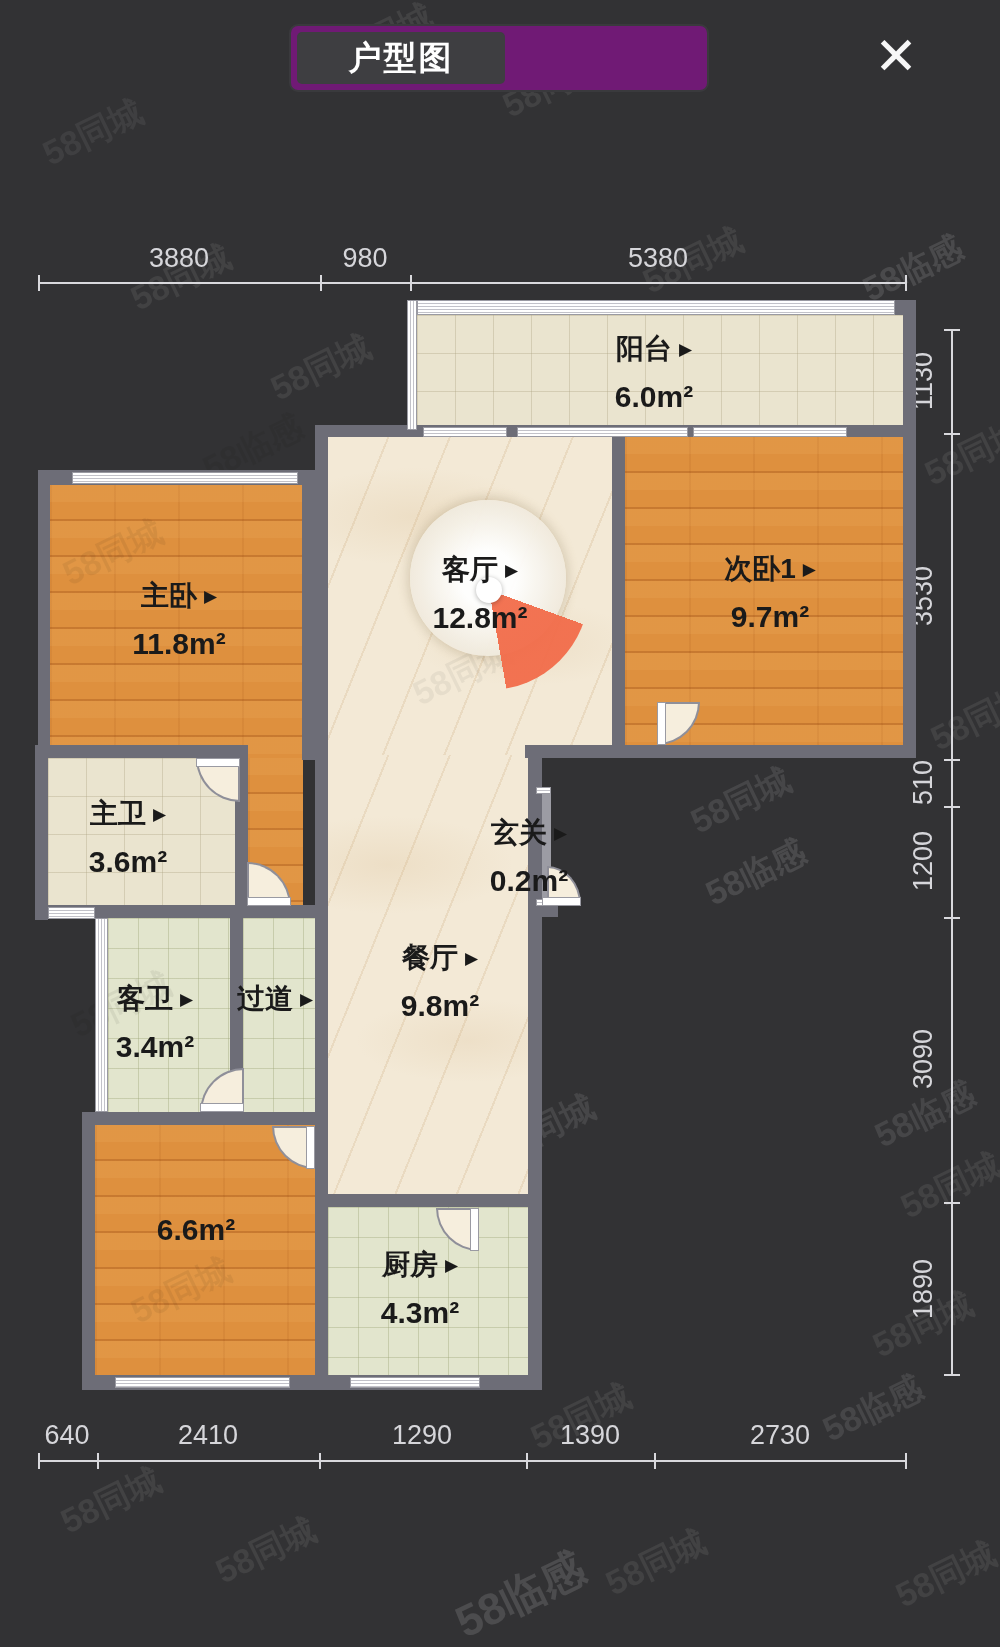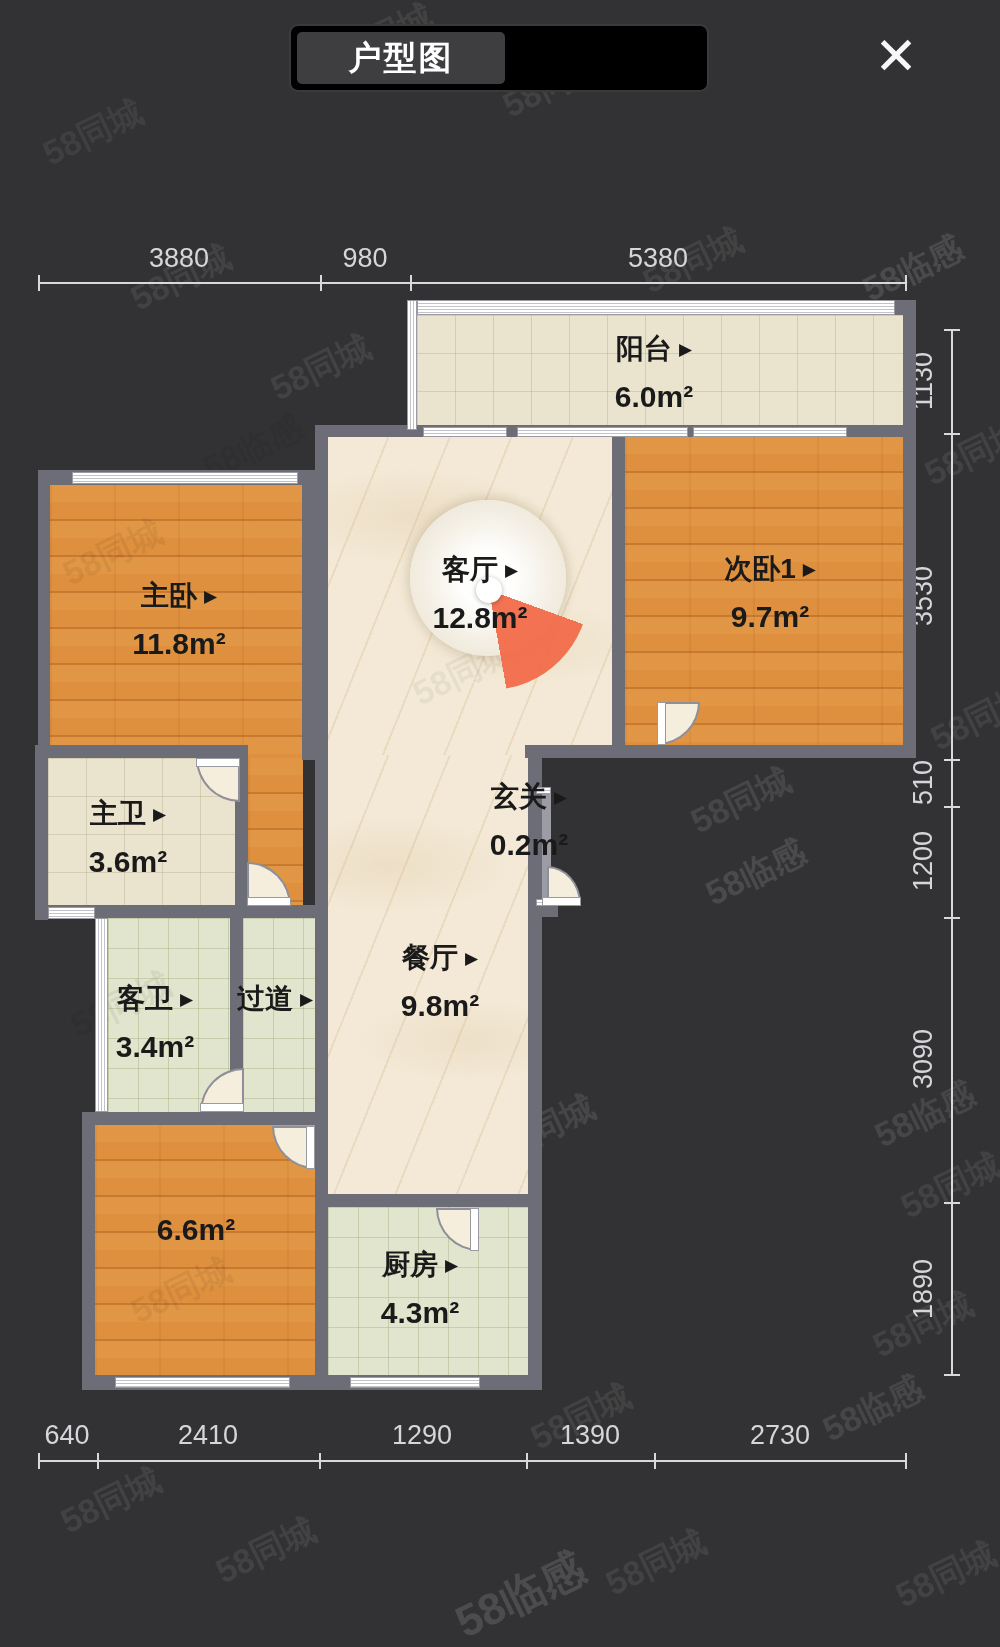--- a/index.html
+++ b/index.html
@@ -4,21 +4,21 @@
 <style>
   html,body{margin:0;padding:0;}
   body{
     width:1000px;height:1647px;position:relative;overflow:hidden;
     background:#323234;
     font-family:"Liberation Sans","DejaVu Sans",sans-serif;
     -webkit-font-smoothing:antialiased;
   }
   
   .tabbar{position:absolute;left:289px;top:24px;width:420px;height:68px;
-    background:#000000;border:2px solid #3a3a3d;border-radius:9px;box-sizing:border-box;}
+    background:#701a75;border:2px solid #3a3a3d;border-radius:9px;box-sizing:border-box;}
   .tab-active{position:absolute;left:6px;top:6px;width:208px;height:52px;background:#3e3e41;
     border-radius:5px;display:flex;align-items:center;justify-content:center;
     color:#ffffff;font-size:33px;font-weight:bold;letter-spacing:2px;}
   .tab-inactive{position:absolute;left:214px;top:6px;width:198px;height:52px;
     display:flex;align-items:center;justify-content:center;
     color:#96969b;font-size:30px;letter-spacing:1px;}
   .closebtn{position:absolute;left:866px;top:26px;width:60px;height:60px;
     display:flex;align-items:center;justify-content:center;
     color:#f7f7f7;font-size:52px;font-weight:bold;cursor:pointer;}
   
@@ -241,21 +241,21 @@
   <div class="rarea">12.8m²</div>
 </div>
 <div class="rlabel" style="left:680px;top:546px;">
   <div class="rname"><span>次卧1</span><span class="arr">▶</span></div>
   <div class="rarea">9.7m²</div>
 </div>
 <div class="rlabel" style="left:38px;top:791px;">
   <div class="rname"><span>主卫</span><span class="arr">▶</span></div>
   <div class="rarea">3.6m²</div>
 </div>
-<div class="rlabel" style="left:439px;top:774px;">
+<div class="rlabel" style="left:439px;top:810px;">
   <div class="rname"><span>玄关</span><span class="arr">▶</span></div>
   <div class="rarea">0.2m²</div>
 </div>
 <div class="rlabel" style="left:350px;top:935px;">
   <div class="rname"><span>餐厅</span><span class="arr">▶</span></div>
   <div class="rarea">9.8m²</div>
 </div>
 <div class="rlabel" style="left:65px;top:976px;">
   <div class="rname"><span>客卫</span><span class="arr">▶</span></div>
   <div class="rarea">3.4m²</div>

